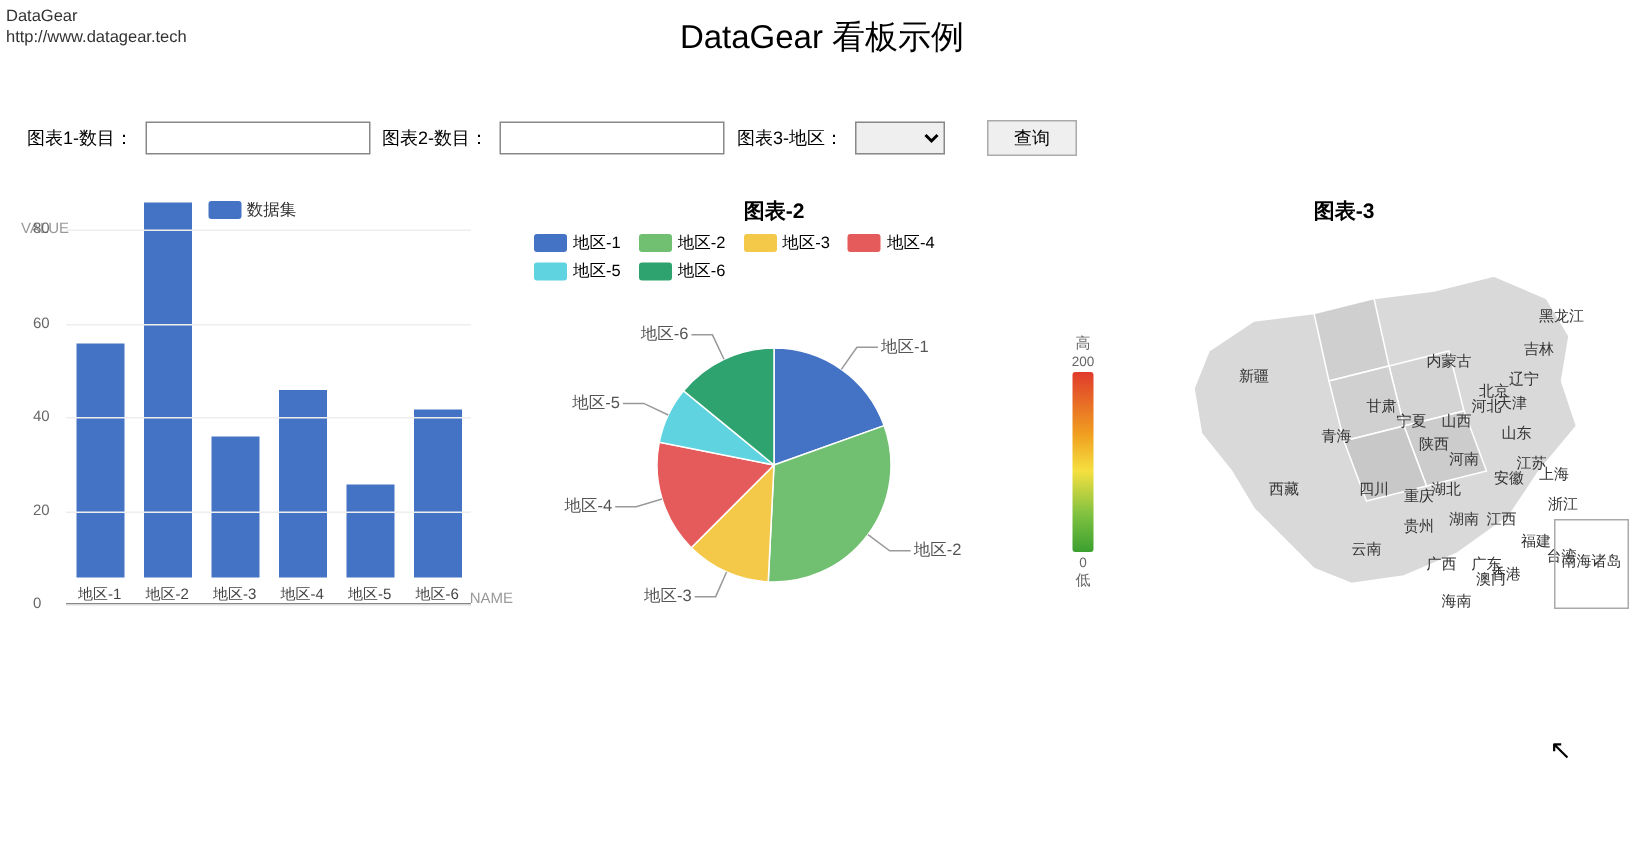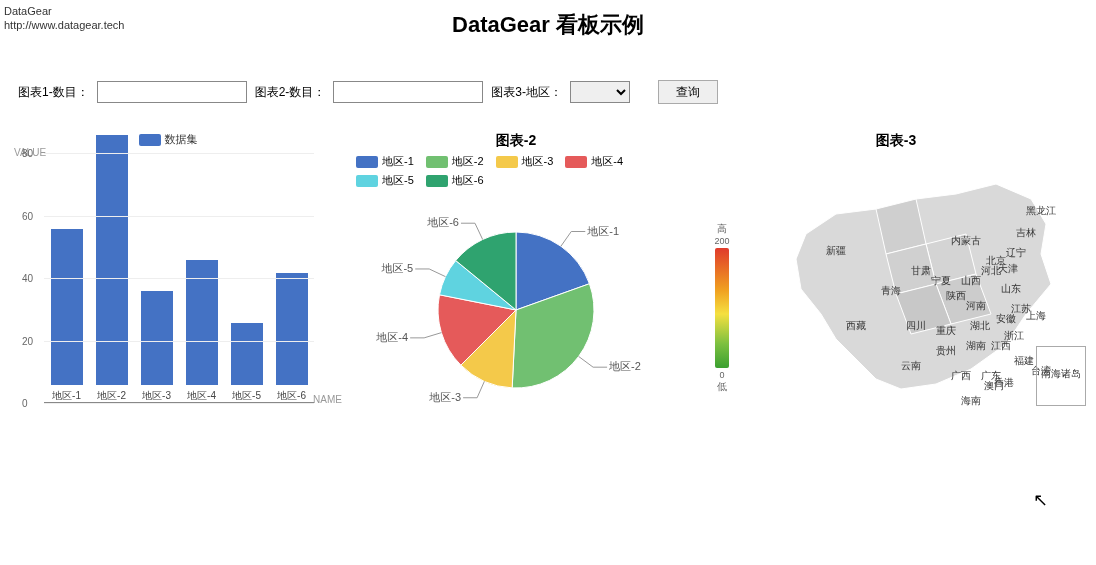--- a/index.html
+++ b/index.html
@@ -14,21 +14,21 @@
   .brand {
     position: absolute;
     top: 4px; left: 4px;
     font-size: 11px;
     line-height: 1.3;
     color: #333;
   }
   .page-title {
     text-align: center;
     font-size: 22px;
-    font-weight: 700;
+    font-weight: 400;
     padding-top: 10px;
     color: #000;
   }
   .form-row {
     display: flex;
     align-items: center;
     gap: 8px;
     margin: 40px 0 0 18px;
     font-size: 12px;
   }
@@ -246,28 +246,28 @@
           <div class="map-region-label" style="left: 240px; top: 135px;">陕西</div>
           <div class="map-region-label" style="left: 255px; top: 120px;">山西</div>
           <div class="map-region-label" style="left: 275px; top: 110px;">河北</div>
           <div class="map-region-label" style="left: 280px; top: 100px;">北京</div>
           <div class="map-region-label" style="left: 292px; top: 108px;">天津</div>
           <div class="map-region-label" style="left: 295px; top: 128px;">山东</div>
           <div class="map-region-label" style="left: 260px; top: 145px;">河南</div>
           <div class="map-region-label" style="left: 305px; top: 148px;">江苏</div>
           <div class="map-region-label" style="left: 290px; top: 158px;">安徽</div>
           <div class="map-region-label" style="left: 320px; top: 155px;">上海</div>
-          <div class="map-region-label" style="left: 264px; top: 165px;">湖北</div>
+          <div class="map-region-label" style="left: 248px; top: 165px;">湖北</div>
           <div class="map-region-label" style="left: 230px; top: 170px; text-align: center;">重庆</div>
           <div class="map-region-label" style="left: 200px; top: 165px;">四川</div>
           <div class="map-region-label" style="left: 140px; top: 165px;">西藏</div>
           <div class="map-region-label" style="left: 230px; top: 190px;">贵州</div>
           <div class="map-region-label" style="left: 260px; top: 185px;">湖南</div>
           <div class="map-region-label" style="left: 285px; top: 185px;">江西</div>
-          <div class="map-region-label" style="left: 298px; top: 175px;">浙江</div>
+          <div class="map-region-label" style="left: 326px; top: 175px;">浙江</div>
           <div class="map-region-label" style="left: 308px; top: 200px;">福建</div>
           <div class="map-region-label" style="left: 195px; top: 205px;">云南</div>
           <div class="map-region-label" style="left: 245px; top: 215px;">广西</div>
           <div class="map-region-label" style="left: 275px; top: 215px;">广东</div>
           <div class="map-region-label" style="left: 325px; top: 210px;">台湾</div>
           <div class="map-region-label" style="left: 255px; top: 240px;">海南</div>
           <div class="map-region-label" style="left: 288px; top: 222px;">香港</div>
           <div class="map-region-label" style="left: 278px; top: 225px;">澳门</div>
         </div>
       <div class="inset-box">

